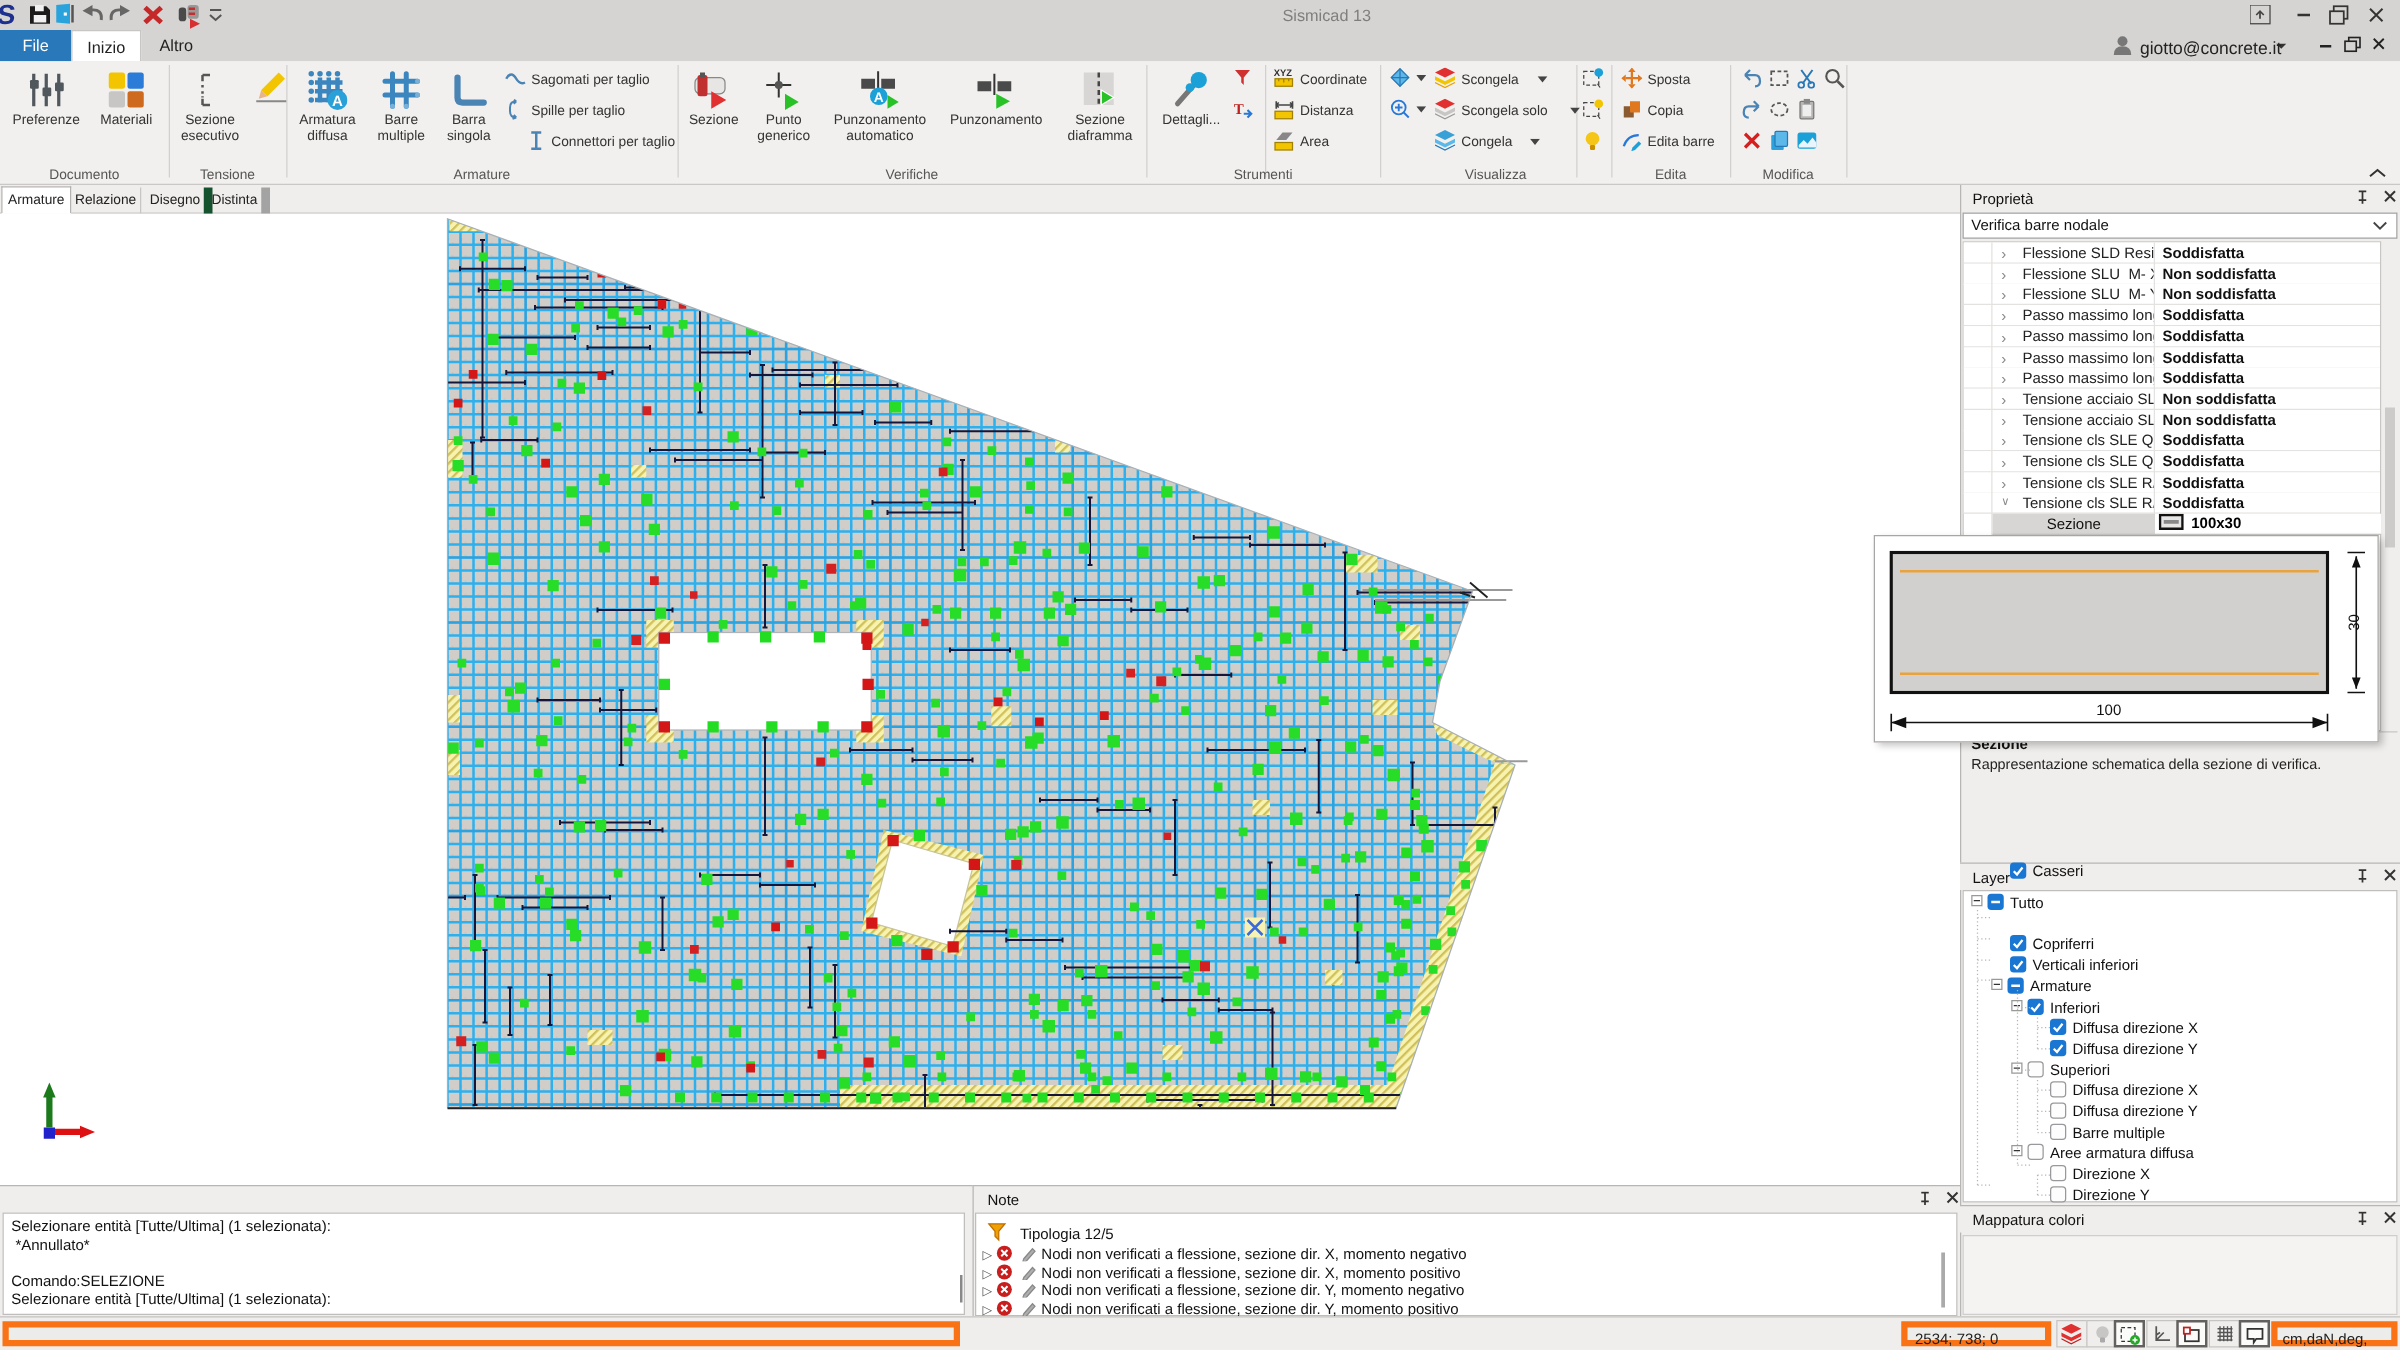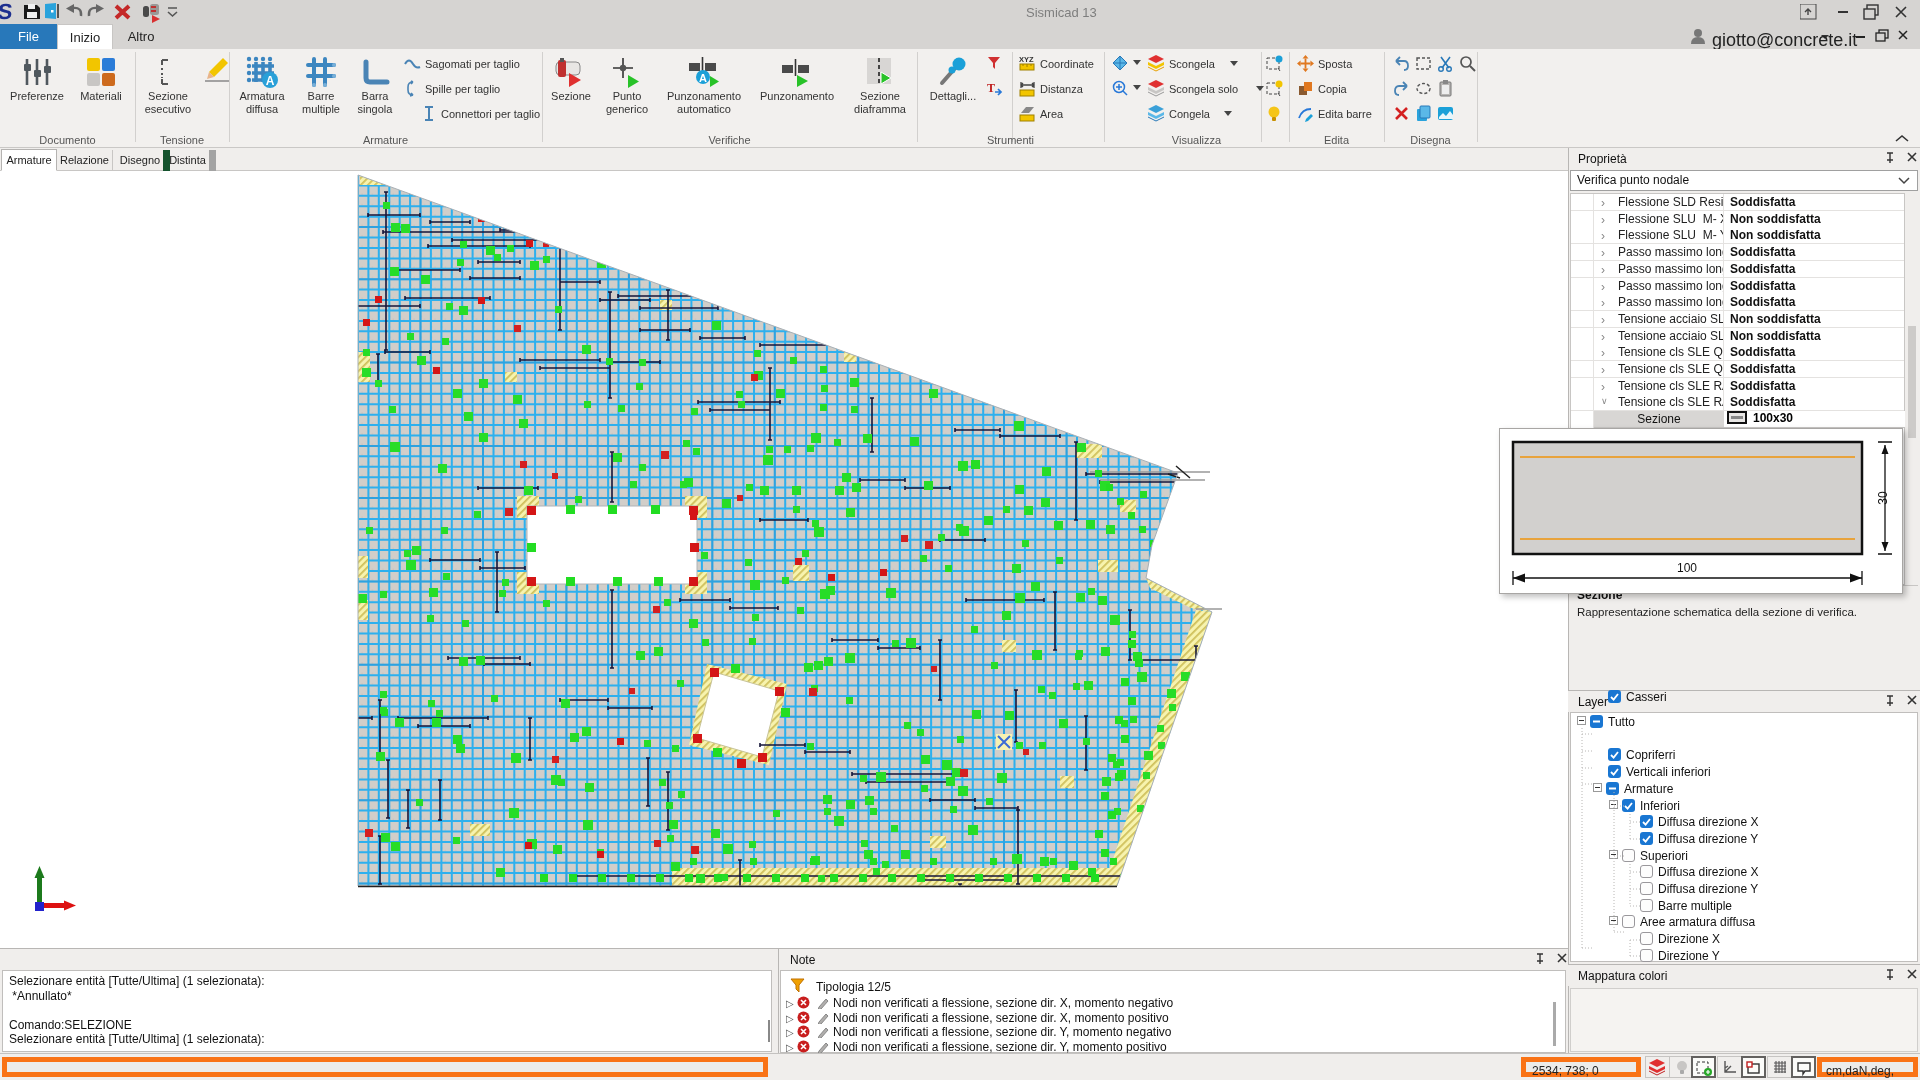--- a/index.html
+++ b/index.html
@@ -84,40 +84,40 @@
 <circle cx="8" cy="5" r="4" fill="#777"></circle>
     <path d="M1 16 q0 -7 7 -7 q7 0 7 7 z" fill="#777"></path>
 <path d="M131 7 l4 4 4 -4 z" fill="#333"></path>
 <rect x="166" y="8" width="9" height="2" fill="#222"></rect>
 <g transform="translate(186,2)">
       <rect x="3" y="0" width="9" height="8" fill="none" stroke="#222" stroke-width="1.3"></rect>
       <rect x="0" y="3" width="9" height="8" fill="#d6d4d2" stroke="#222" stroke-width="1.3"></rect>
     </g>
 <path d="M209 3 l8 8 m0 -8 l-8 8" stroke="#222" stroke-width="1.5"></path>
 </svg>
-<div class="abs" style="left:1712px;top:30px;font-size:18px;color:#222">giotto@concrete.it</div>
+<div class="abs" style="left:1712px;top:30px;font-size:14px;color:#222">giotto@concrete.it</div>
 <div class="abs" id="ribbon">
     <div class="gsep" style="left:135px"></div>
     <div class="gsep" style="left:229px"></div>
     <div class="gsep" style="left:542px"></div>
     <div class="gsep" style="left:917px"></div>
     <div class="gsep" style="left:1012px"></div>
     <div class="gsep" style="left:1104px"></div>
     <div class="gsep" style="left:1261px"></div>
     <div class="gsep" style="left:1289px"></div>
     <div class="gsep" style="left:1384px"></div>
     <div class="gsep" style="left:1477px"></div>
     <div class="grp" style="left:0px;width:135px">Documento</div>
     <div class="grp" style="left:135px;width:94px">Tensione</div>
     <div class="grp" style="left:229px;width:313px">Armature</div>
     <div class="grp" style="left:542px;width:375px">Verifiche</div>
     <div class="grp" style="left:917px;width:187px">Strumenti</div>
     <div class="grp" style="left:1104px;width:185px">Visualizza</div>
     <div class="grp" style="left:1289px;width:95px">Edita</div>
-    <div class="grp" style="left:1384px;width:93px">Disegna</div>
+    <div class="grp" style="left:1384px;width:93px">Modifica</div>
     <div class="bigbtn" style="left:0px">
       <div class="ic"><svg width="32" height="32">
           <g stroke="#50585e" stroke-width="2.6">
             <path d="M6 3 V29 M16 3 V29 M26 3 V29"></path>
           </g>
           <g fill="#50585e">
             <rect x="3" y="8" width="7" height="7" rx="1"></rect>
             <rect x="13" y="14" width="7" height="7" rx="1"></rect>
             <rect x="23" y="10" width="7" height="7" rx="1"></rect>
           </g>
@@ -860,21 +860,21 @@
       <path d="M2 11 L9 3 l2 2 -7 8 -3 1 z" fill="#b0aeac" stroke="#888"></path>
     </svg>&nbsp;Nodi non verificati a flessione, sezione dir. Y, momento positivo</div>
 <div class="nrow" style="left:786px;top:1046px;height:7px;overflow:hidden"><span style="opacity:0">▷</span>&nbsp;</div>
 <div class="abs" style="left:1553px;top:1002px;width:3px;height:44px;background:#aaa"></div>
 <div class="abs" id="rightpanel"></div>
 <div class="ptitle" style="left:1578px;top:152px">Proprietà</div>
 <svg class="abs" style="left:1884px;top:152px" width="36" height="12">
     <path d="M3 1 h6 M6 1 v7 M3 8 h6 M6 8 v3" stroke="#333" stroke-width="1.4"></path>
     <path d="M24 1 l8 8 m0 -8 l-8 8" stroke="#333" stroke-width="1.6"></path>
   </svg>
-<div class="abs" style="left:1570px;top:170px;width:348px;height:21px;background:#fff;border:1px solid #a0a0a0;font-size:12px;color:#111;line-height:19px;padding-left:6px">Verifica punto nodale</div>
+<div class="abs" style="left:1570px;top:170px;width:348px;height:21px;background:#fff;border:1px solid #a0a0a0;font-size:12px;color:#111;line-height:19px;padding-left:6px">Verifica barre nodale</div>
 <svg class="abs" style="left:1898px;top:177px" width="12" height="8">
     <path d="M1 1 l5 5 5 -5" stroke="#444" stroke-width="1.5" fill="none"></path>
   </svg>
 <div class="abs" style="left:1570px;top:193px;width:335px;height:392px;background:#fff;border:1px solid #c8c6c4"></div>
 <div class="prow" style="left:1571px;top:194px;width:333px">
     <span class="parr" style="font-size:12px">›</span>
     <span class="pname">Flessione SLD Resis</span>
     <span class="pval">Soddisfatta</span>
   </div>
 <div class="prow" style="left:1571px;top:211px;width:333px">

